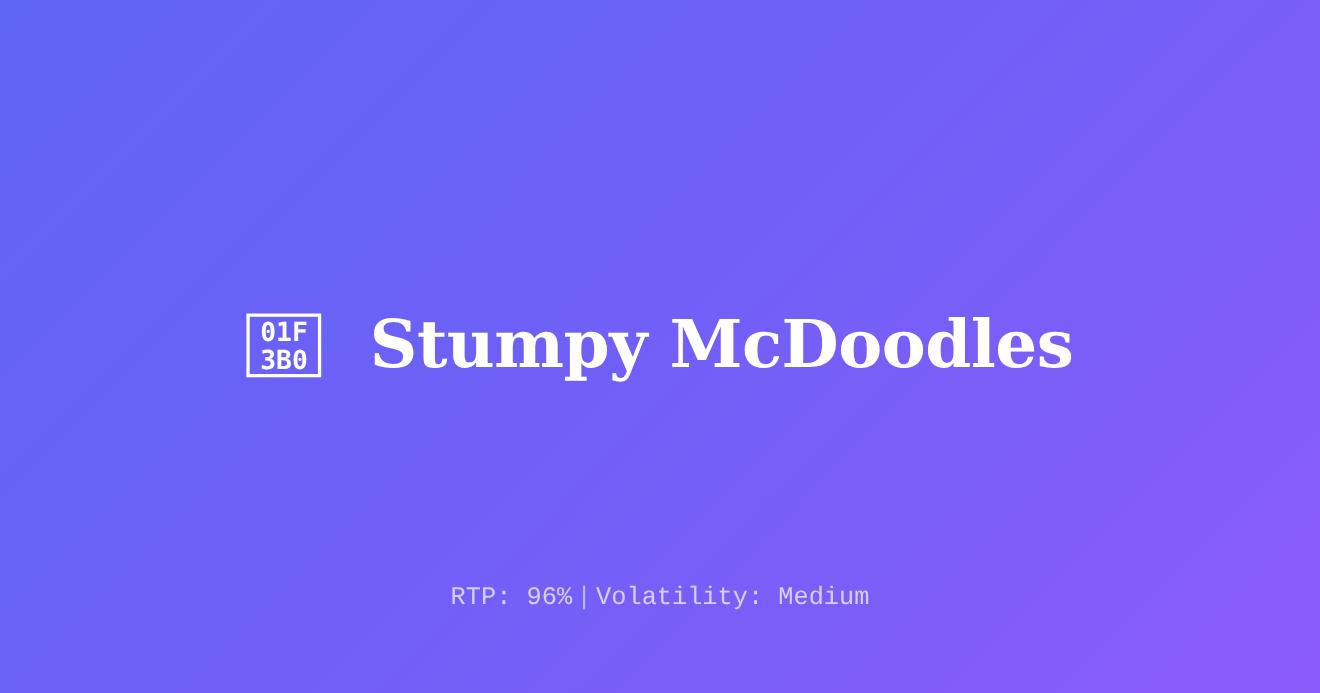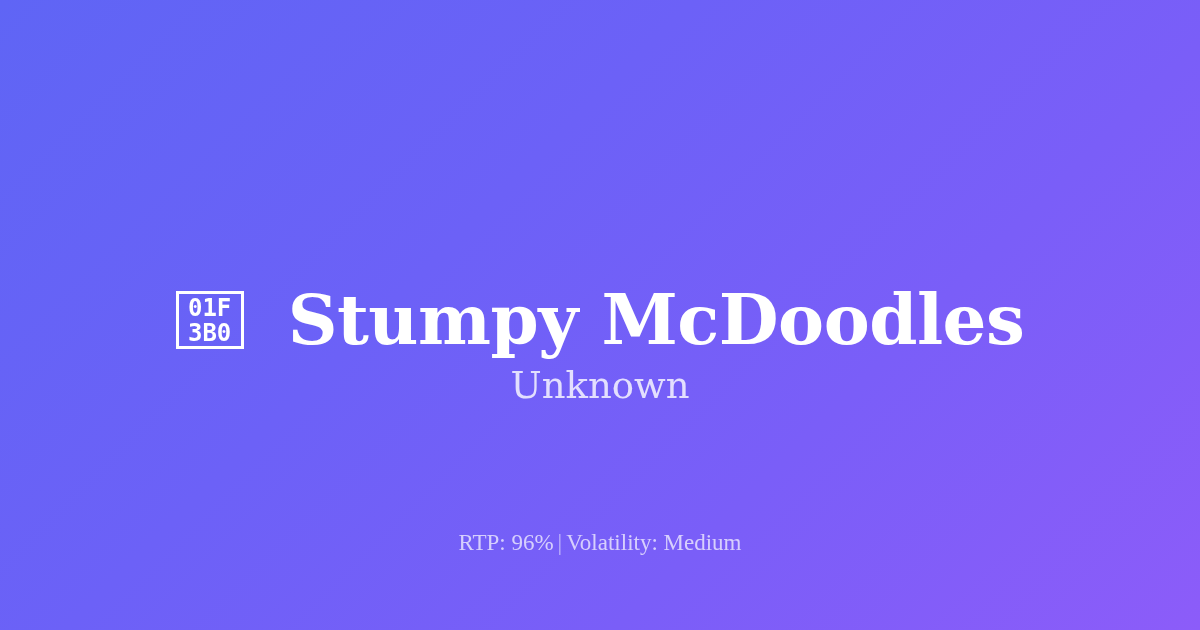--- a/index.html
+++ b/index.html
@@ -64,21 +64,21 @@
     font-size: 24px;
     line-height: 25px;
     letter-spacing: 0px;
     color: #ffffff;
     white-space: pre;
   }
 
   .game-title {
     font-family: "DejaVu Serif", "Liberation Serif", serif;
     font-weight: bold;
-    font-size: 69px;
+    font-size: 60px;
     line-height: 84px;
     color: #ffffff;
     white-space: nowrap;
     letter-spacing: -0.5px;
   }
 
   
   .provider {
     position: absolute;
     left: 0;
@@ -92,21 +92,21 @@
     color: rgba(255, 255, 255, 0.80);
   }
 
   
   .meta-line {
     position: absolute;
     left: 0;
     right: 0;
     top: 528px;
     text-align: center;
-    font-family: Liberation Serif, serif;
+    font-family: Liberation Mono, monospace;
     font-weight: normal;
     font-size: 23px;
     line-height: 30px;
     color: rgba(255, 255, 255, 0.70);
     white-space: nowrap;
   }
 
   .meta-sep {
     color: rgba(255, 255, 255, 0.55);
     padding: 0 4px;
@@ -121,19 +121,18 @@
 
     <span class="tofu">
       <span class="tofu-row">01F</span>
       <span class="tofu-row">3B0</span>
     </span>
 
     <h1 class="game-title">Stumpy McDoodles</h1>
 
   </div>
 
-  <div class="provider">Unknown</div>
 
   <div class="meta-line">
     <span>RTP: 96%</span><span class="meta-sep">|</span><span>Volatility: Medium</span>
   </div>
 
 </div>
 
 </body></html>

